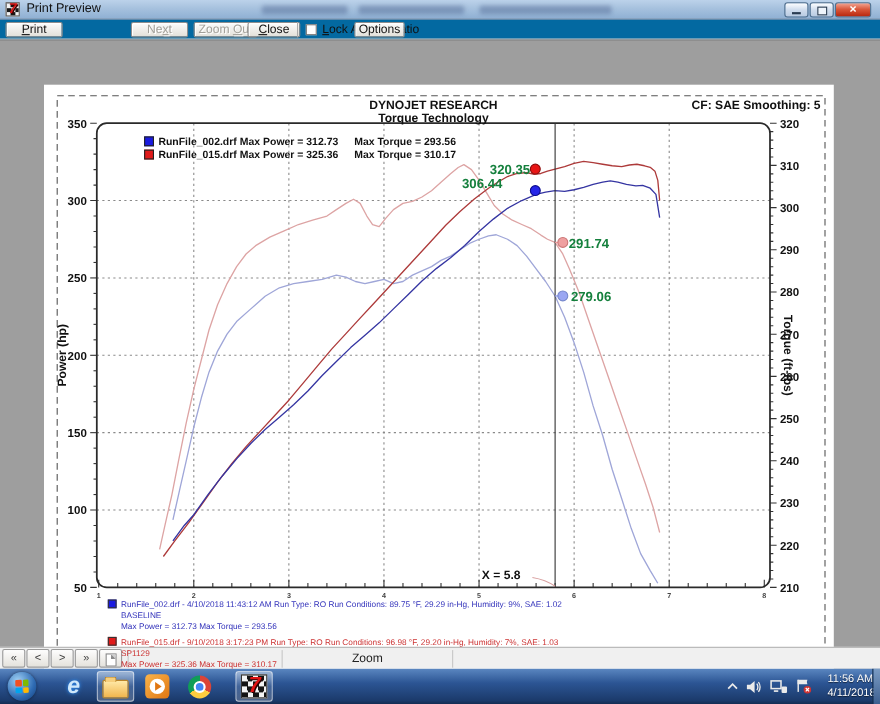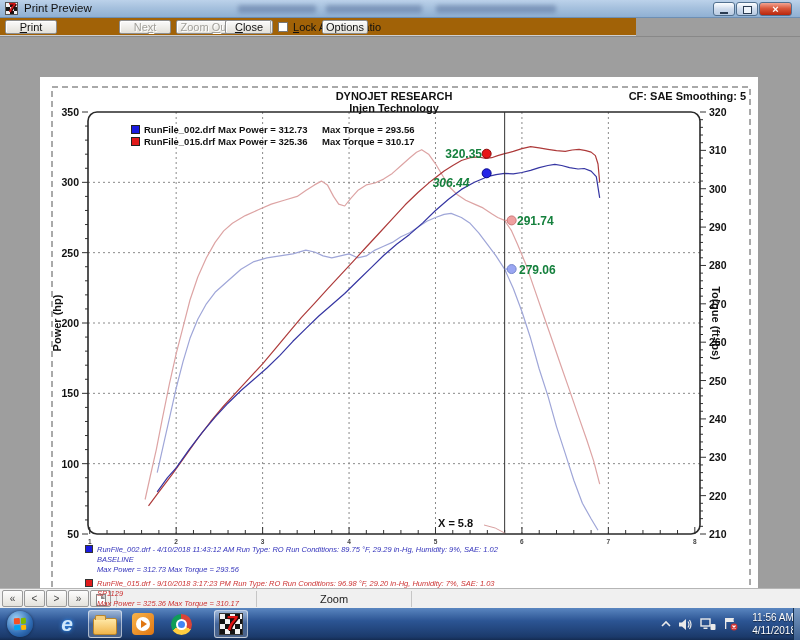--- a/index.html
+++ b/index.html
@@ -15,21 +15,21 @@
     text-shadow:1px 1px 0 #3a0000;font-style:italic;}
   .title-text{position:absolute;left:24px;top:2px;font-size:11.5px;color:#111;}
   .smudge{position:absolute;top:5px;height:8px;background:rgba(45,65,115,.32);filter:blur(2px);border-radius:2px;}
   .capbtn{position:absolute;top:2px;height:14px;border:1px solid #51708f;border-radius:3px;box-sizing:border-box;
     background:linear-gradient(180deg,#fdfeff,#cfdced 50%,#b9cbe2);text-align:center;line-height:11px;}
   .capbtn.close{background:linear-gradient(180deg,#f3a492,#d9583c 45%,#b8260d);color:#fff;
     font-size:11px;font-weight:bold;line-height:12px;}
   .min-glyph{display:inline-block;width:8px;height:2px;background:#2a3c52;margin-top:8px;}
   .restore-glyph{display:inline-block;width:7px;height:6px;border:1px solid #2a3c52;margin-top:3px;background:#eef4fb;}
   
-  .toolbar{position:absolute;left:0;top:18px;width:636px;height:18px;background:#a16207;
+  .toolbar{position:absolute;left:0;top:18px;width:800px;height:18px;background:#0369a1;
     border-bottom:1px solid #cfcfcf;box-sizing:border-box;}
   .tbtn{position:absolute;top:2px;height:14px;font-size:11px;text-align:center;line-height:13px;color:#111;
     background:linear-gradient(180deg,#fbfbfb,#e3e1da);border:1px solid #8e8e8e;border-radius:2px;
     box-shadow:inset 1px 1px 0 #fff;box-sizing:border-box;cursor:default;}
   .tbtn.disabled{color:#a2a09a;text-shadow:1px 1px 0 #fff;}
   .tsep{position:absolute;top:2px;width:1px;height:14px;background:#aaa;}
   .chk{position:absolute;left:278px;top:4px;width:10px;height:10px;border:1px solid #777;background:#fff;box-sizing:border-box;}
   .chklabel{position:absolute;left:293px;top:3px;font-size:11px;color:#111;}
   
   .client{position:absolute;left:0;top:36px;width:800px;height:552px;background:#9e9e9e;border-top:1px solid #888;box-sizing:border-box;}
@@ -40,21 +40,21 @@
   .chart-sub{left:354px;top:25px;transform:translateX(-50%);font-size:11px;font-weight:bold;color:#111;white-space:nowrap;}
   .chart-cf{right:12px;top:13px;font-size:11px;font-weight:bold;color:#111;white-space:nowrap;}
   .vlabel{font-size:11px;font-weight:bold;color:#111;white-space:nowrap;}
   .legend{left:55px;top:47px;font-size:9.5px;font-weight:bold;color:#111;white-space:nowrap;}
   .legend .row{height:12px;line-height:12px;padding-left:36px;}
   .lsq{display:inline-block;width:7px;height:7px;border:1px solid #222;margin-right:4px;vertical-align:-1px;box-sizing:content-box;}
   .lfile{display:inline-block;width:74px;}
   .lpow{display:inline-block;width:104px;}
   .vallabel{font-size:12px;font-weight:bold;color:#15803d;white-space:nowrap;}
   .xlabel{left:398px;top:440px;font-size:11px;font-weight:bold;color:#111;}
-  .ann{left:45px;top:468px;font-size:7.5px;line-height:10px;white-space:nowrap;font-style:italic;}
+  .ann{left:58px;top:468px;font-size:7.5px;line-height:10px;white-space:nowrap;}
   .ann .blk1{color:#3333bb;}
   .ann .blk2{color:#cc3333;margin-top:4px;}
   .asq{display:inline-block;width:6px;height:6px;border:1px solid #333;margin-right:4px;vertical-align:-1px;}
   
   .statusbar{position:absolute;left:0;top:588px;width:800px;height:20px;background:#f0f0f0;
     border-top:1px solid #b5b5b5;box-sizing:border-box;}
   .navbtn{position:absolute;top:1px;width:21px;height:17px;background:linear-gradient(180deg,#fdfdfd,#e4e2dc);
     border:1px solid #9a9a9a;border-radius:2px;font-size:10px;text-align:center;line-height:16px;color:#444;box-sizing:border-box;}
   .docglyph{display:inline-block;width:8px;height:10px;background:#fff;border:1px solid #888;margin-top:3px;position:relative;}
   .docglyph::after{content:"";position:absolute;right:0;top:0;border:2px solid #cfcfcf;border-left-color:#888;border-bottom-color:#888;}
@@ -296,37 +296,37 @@
           <circle cx="446.64406779661016" cy="96.27440000000001" r="4.5" fill="#2525e8" stroke="#0b0b8d" stroke-width="1"></circle>
           <line x1="464.64406779661016" y1="143.41563636363634" x2="471.64406779661016" y2="143.41563636363634" stroke="#efa0a0" stroke-width="1.3"></line>
           <circle cx="471.64406779661016" cy="143.41563636363634" r="4.5" fill="#efa0a0" stroke="#cc7777" stroke-width="1"></circle>
           <line x1="464.64406779661016" y1="192.06072727272726" x2="471.64406779661016" y2="192.06072727272726" stroke="#9aa6f2" stroke-width="1.3"></line>
           <circle cx="471.64406779661016" cy="192.06072727272726" r="4.5" fill="#9aa6f2" stroke="#7788cc" stroke-width="1"></circle>
         </g>
       <path d="M444,448 Q456,450 464.7,456" stroke="#d9a0a0" stroke-width="1" fill="none"></path>
     </svg>
 
     <div class="overlay chart-title">DYNOJET RESEARCH</div>
-    <div class="overlay chart-sub">Injen Technology</div>
+    <div class="overlay chart-sub">Torque Technology</div>
     <div class="overlay chart-cf">CF: SAE  Smoothing: 5</div>
 
     <div class="overlay vlabel" style="left:17px;top:246px;transform:translate(-50%,-50%) rotate(-90deg);">Power (hp)</div>
     <div class="overlay vlabel" style="left:676px;top:246px;transform:translate(-50%,-50%) rotate(90deg);">Torque (ft-lbs)</div>
 
     <div class="overlay legend">
       <div class="row">
         <span class="lsq" id="lsq0" style="background: rgb(26, 26, 224);"></span><span class="lfile">RunFile_002.drf</span><span class="lpow">Max Power = 312.73</span><span>Max Torque = 293.56</span>
       </div>
       <div class="row">
         <span class="lsq" id="lsq1" style="background: rgb(224, 26, 26);"></span><span class="lfile">RunFile_015.drf</span><span class="lpow">Max Power = 325.36</span><span>Max Torque = 310.17</span>
       </div>
     </div>
 
     <div class="overlay vallabel" style="left:380px;top:70px;width:62px;text-align:right;">320.35</div>
-    <div class="overlay vallabel" style="left:380px;top:99px;width:62px;text-align:center;font-style:italic;">306.44</div>
+    <div class="overlay vallabel" style="left:380px;top:83px;width:62px;text-align:left;">306.44</div>
     <div class="overlay vallabel" style="left:477px;top:137px;">291.74</div>
     <div class="overlay vallabel" style="left:479px;top:185.5px;">279.06</div>
     <div class="overlay xlabel">X = 5.8</div>
 
     <div class="overlay ann">
       <div class="blk1">
         <div><span class="asq" id="asq0" style="background: rgb(26, 26, 224);"></span><span>RunFile_002.drf - 4/10/2018 11:43:12 AM  Run Type: RO  Run Conditions: 89.75 °F, 29.29 in-Hg,  Humidity:  9%, SAE: 1.02</span></div>
         <div style="margin-left:12px;">BASELINE</div>
         <div style="margin-left:12px;">Max Power = 312.73  Max Torque = 293.56</div>
       </div>

